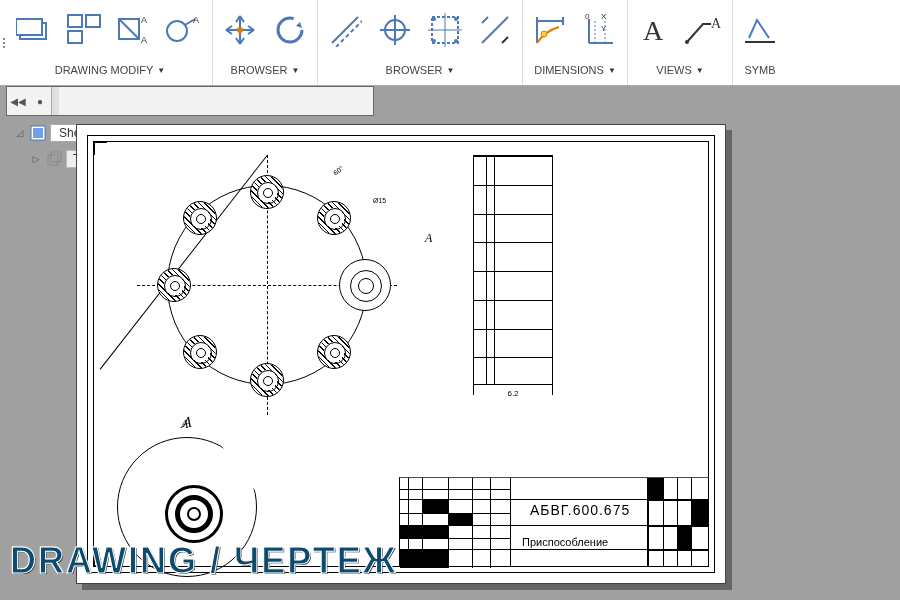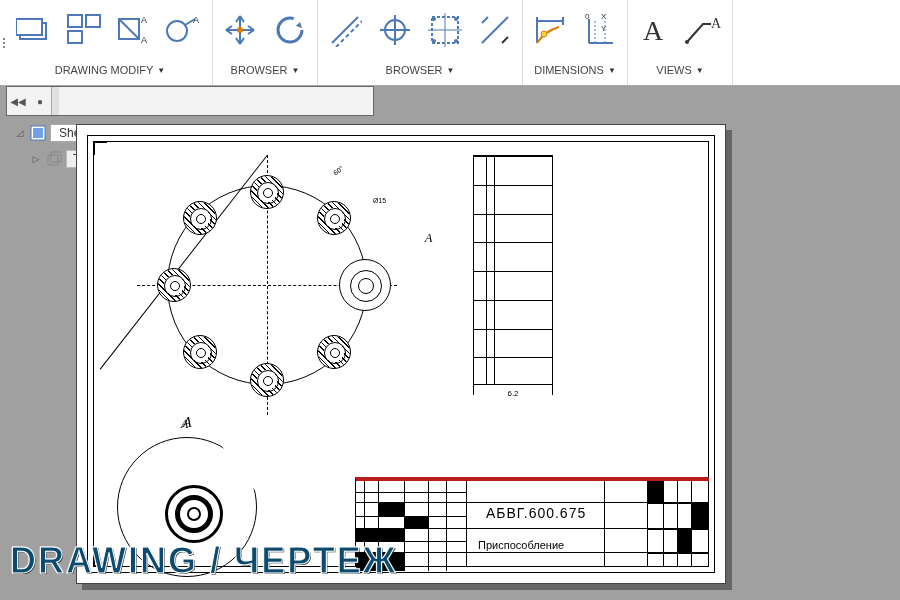--- a/index.html
+++ b/index.html
@@ -108,21 +108,21 @@
   
   .detailA { position:absolute; left:40px; top:312px; width:150px; height:132px; }
   .detailA .arc  { position:absolute; left:0; top:0; width:140px; height:140px; border:1px solid #000; border-radius:50%;
                    clip-path: polygon(0 0, 70% 0, 100% 40%, 100% 100%, 0 100%); }
   .detailA .r1 { position:absolute; left:48px; top:48px; width:58px; height:58px; border:3px solid #000; border-radius:50%; }
   .detailA .r2 { position:absolute; left:58px; top:58px; width:38px; height:38px; border:5px solid #000; border-radius:50%; }
   .detailA .r3 { position:absolute; left:70px; top:70px; width:14px; height:14px; border:2px solid #000; border-radius:50%; }
   .detailA .lbl { position:absolute; left:66px; top:-22px; font-size:14px; font-family: Georgia, serif; font-style: italic;}
 
   
-  .titleblock { position:absolute; right:16px; bottom:16px; width:354px; height:90px; border-top:4px solid #b91c1c; border-left:1px solid #000; }
+  .titleblock { position:absolute; right:16px; bottom:16px; width:310px; height:90px; border-top:1px solid #b91c1c; border-left:1px solid #000; }
   .tb-row { position:absolute; left:0; width:100%; border-bottom:1px solid #000; }
   .tb-row.r0{top:0;height:22px;} .tb-row.r1{top:22px;height:26px;} .tb-row.r2{top:48px;height:24px;} .tb-row.r3{top:72px;height:18px;border-bottom:none;}
   .blk { background:#000; }
   .tb-num { position:absolute; left:130px; top:24px; font-size:14px; letter-spacing:1px;}
   .tb-name{ position:absolute; left:122px; top:52px; font-size:11px;margin-top:6px;}
   .tb-vline{position:absolute; top:0; height:100%; width:0; border-left:1px solid #000;}
   .tb-right { position:absolute; right:0; top:0; width:62px; height:100%; }
   .tb-right .v{position:absolute;top:0;height:100%;width:0;border-left:1px solid #000;}
   .tb-right .h{position:absolute;left:0;width:100%;height:0;border-top:1px solid #000;}
 
@@ -286,20 +286,33 @@
             <text x="26" y="14" font-size="14" font-family="serif" fill="#333">A</text>
           </svg>
       </div>
     </div>
     <div class="ribbon-label">
       <span>VIEWS</span>
         <span class="dd">▼</span>
     </div>
   </div>
 
+  <div class="ribbon-group" style="border-right:none;">
+    <div class="ribbon-icons">
+      <div class="ribbon-icon">
+        <svg width="34" height="32">
+            <path d="M6 24 L14 6 L26 24" fill="none" stroke="#4d79b8" stroke-width="2"></path>
+            <line x1="2" y1="28" x2="32" y2="28" stroke="#333" stroke-width="2"></line>
+          </svg>
+      </div>
+    </div>
+    <div class="ribbon-label">
+      <span>SYMB</span>
+    </div>
+  </div>
 </div>
 
 <div class="browser">
   <div class="collapse">◀◀</div>
   <div class="pin">●</div>
   <div class="edge"></div>
 </div>
 
 <div class="tree-row sheet-row">
   <div class="tw">◿</div>

